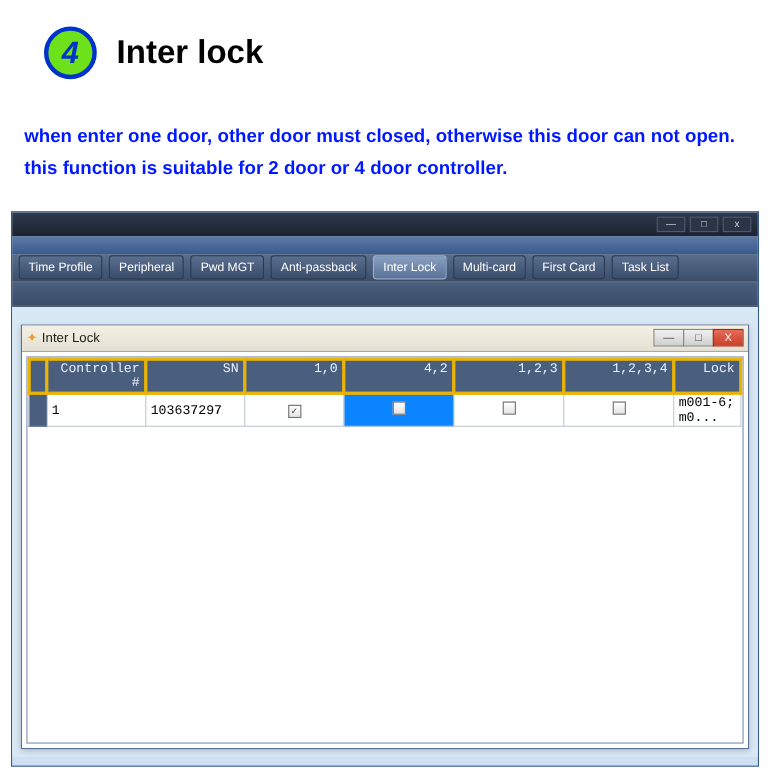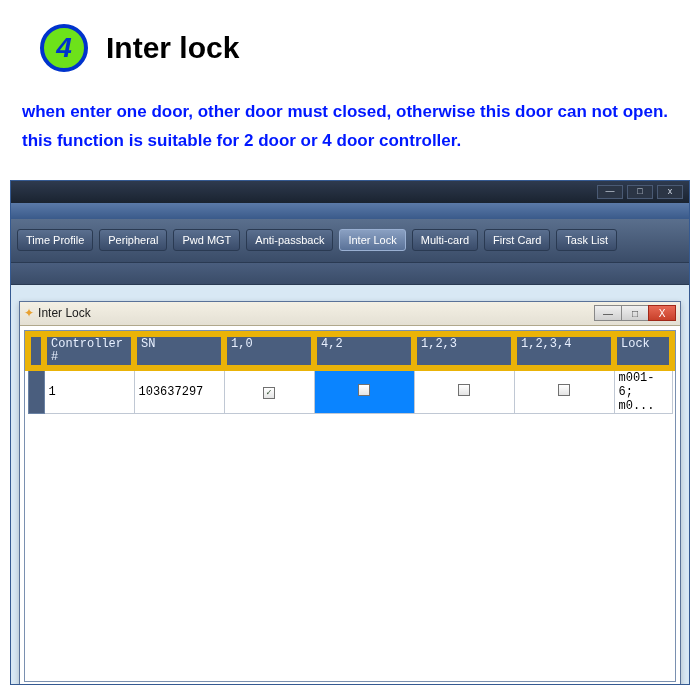--- a/index.html
+++ b/index.html
@@ -33,21 +33,21 @@
     font-weight: 900;
     color: #0033cc;
     font-style: italic;
   }
   .hero-title {
     font-size: 30px;
     font-weight: 900;
     color: #000;
   }
   .hero-desc {
-    margin-top: 26px;
+    margin-top: 38px;
     color: #0018ff;
     font-weight: 700;
     font-size: 17px;
     line-height: 1.7;
     padding-left: 0;
     margin-left: -18px;
   }
 
   
   .app-window {
@@ -79,21 +79,21 @@
     line-height: 1;
   }
   .app-midbar {
     height: 16px;
     background: linear-gradient(#5b7aa8, #3a5a8a);
   }
 
   
   .toolbar {
     background: linear-gradient(#5a6f8d, #3a4c68);
-    height: 44px;
+    height: 26px;
     display: flex;
     align-items: center;
     gap: 6px;
     padding: 0 6px;
     border-bottom: 1px solid #2a3a52;
   }
   .tool-btn {
     height: 22px;
     padding: 0 8px;
     font-size: 11px;
@@ -179,23 +179,23 @@
   }
   table.grid {
     width: 100%;
     border-collapse: collapse;
     font-family: "Courier New", monospace;
     font-size: 12px;
   }
   table.grid th {
     background: #4a5e7e;
     color: #e8f0ff;
-    text-align: left;
+    text-align: right;
     font-weight: normal;
-    border: 6px solid #eab308;
+    border: 3px solid #eab308;
     padding: 1px 4px;
     height: 26px;
     vertical-align: top;
     line-height: 1.1;
   }
   table.grid th.leadcol { width: 16px; background:#4a5e7e; }
   table.grid td {
     border: 1px solid #c0c8d4;
     padding: 0 4px;
     height: 18px;

